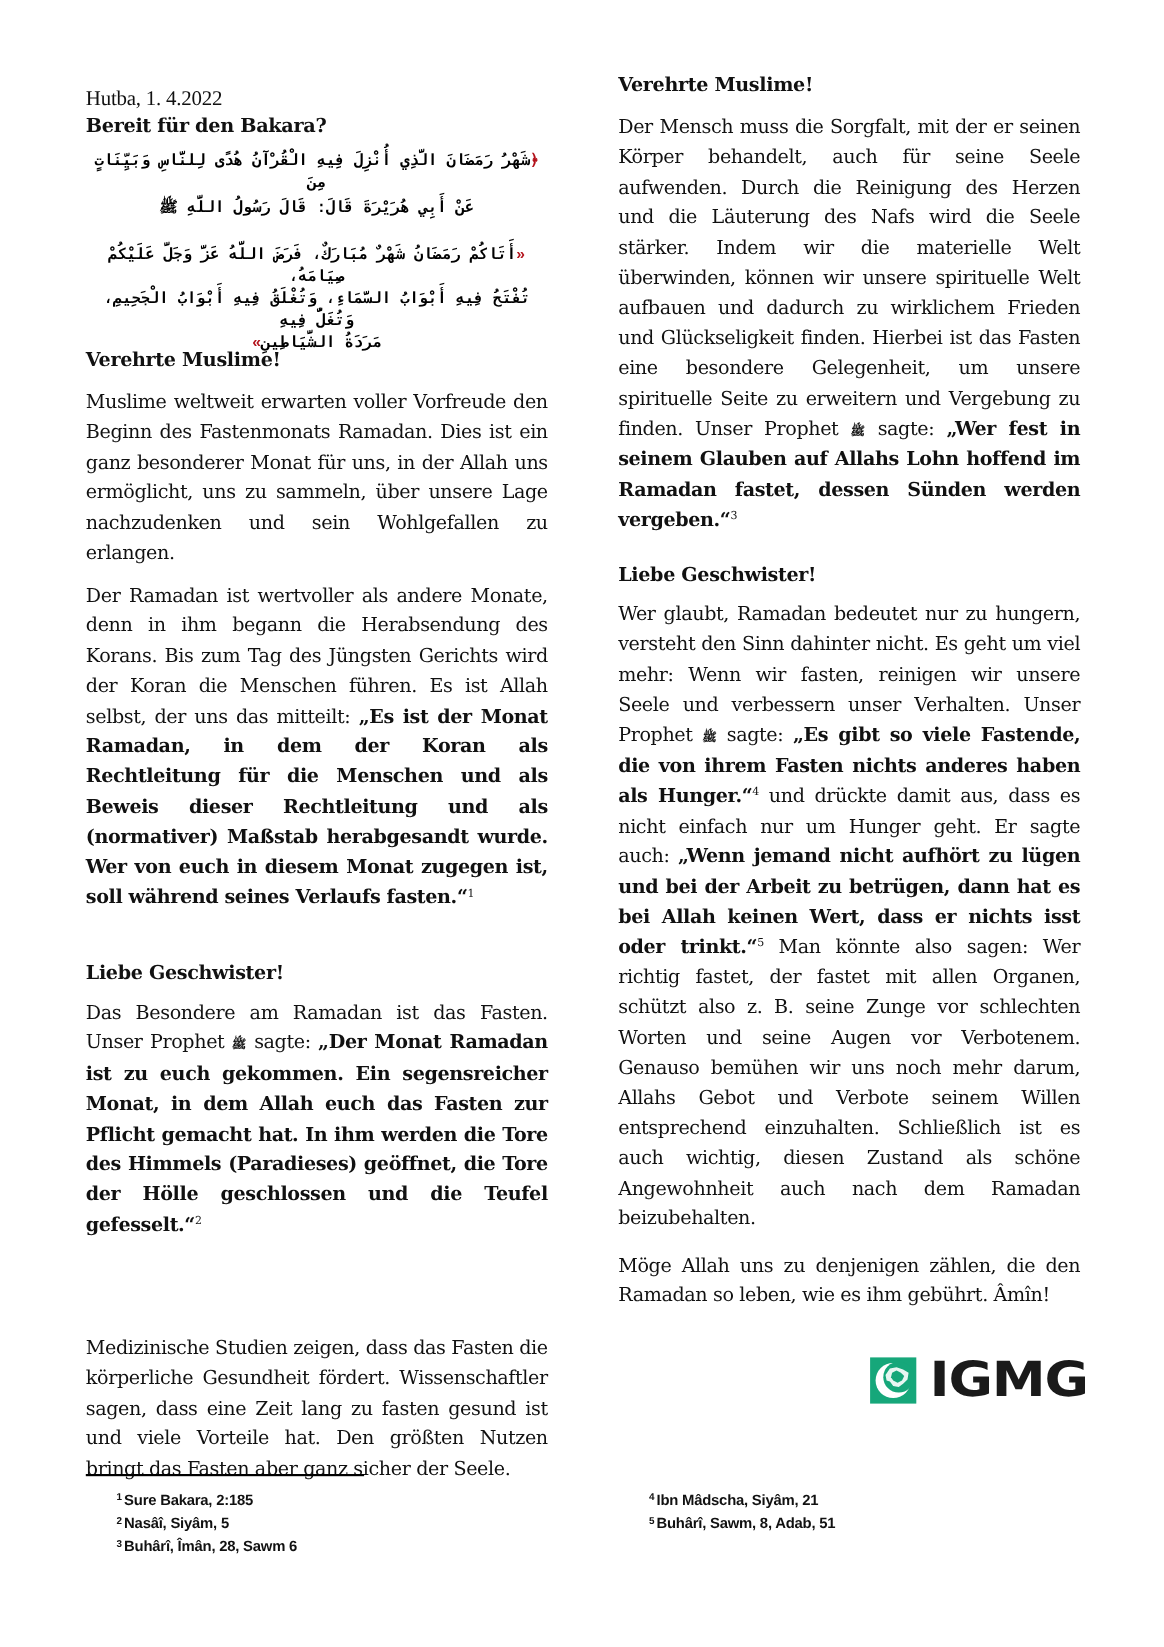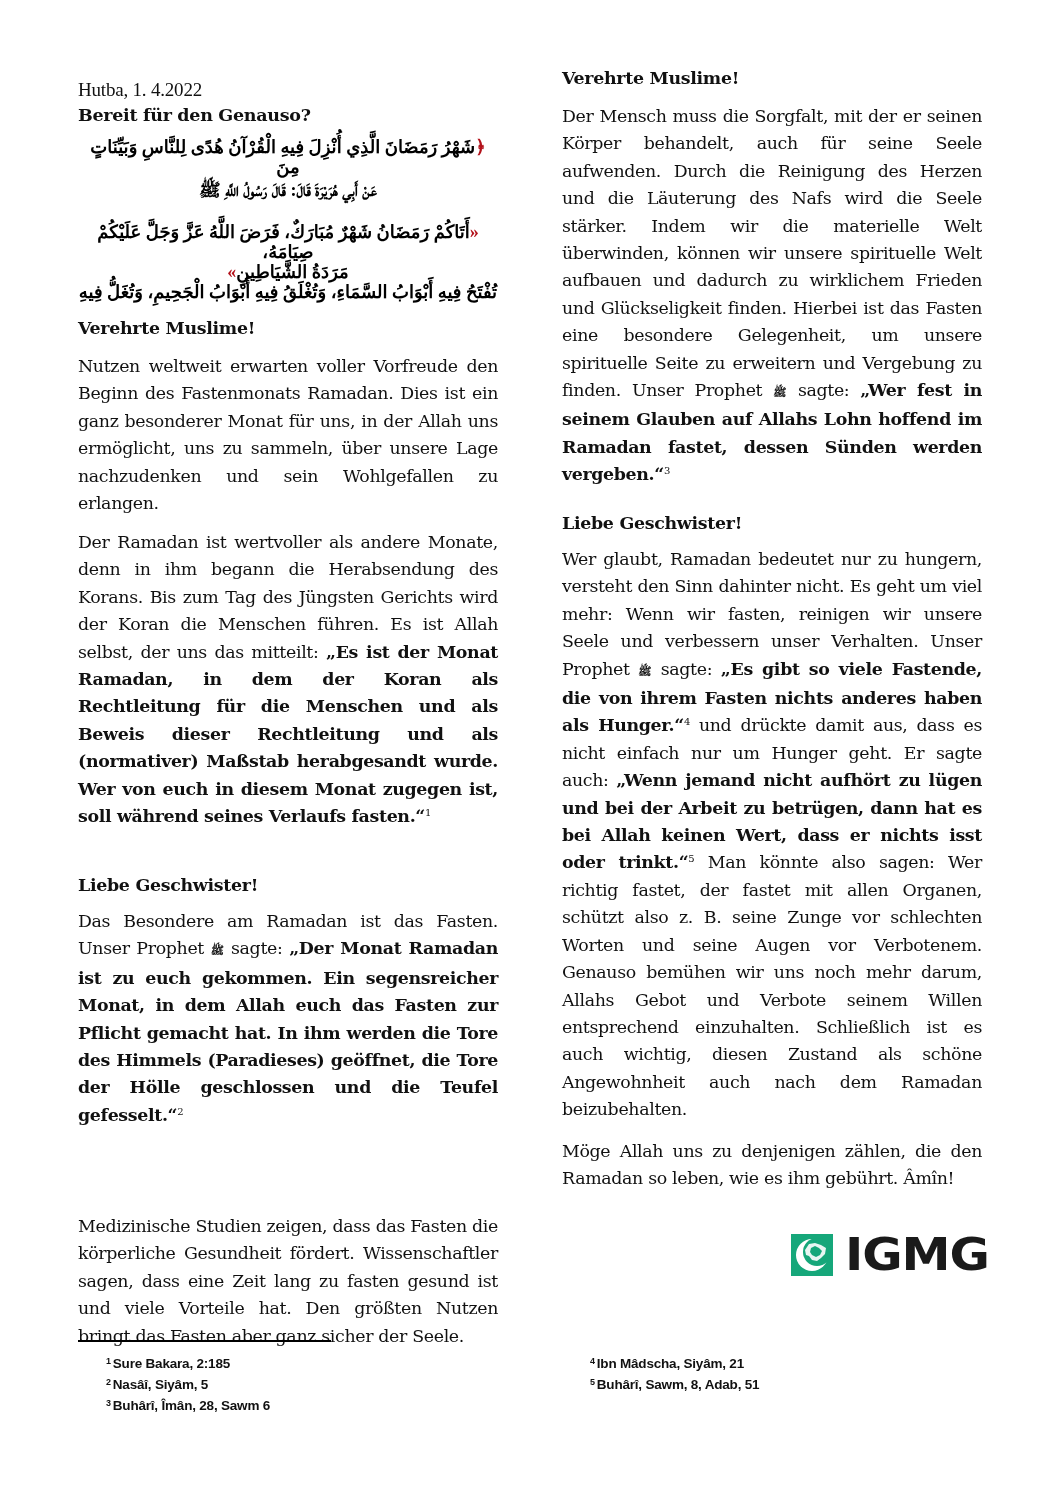--- a/index.html
+++ b/index.html
@@ -5,53 +5,53 @@
   html, body { margin: 0; padding: 0; background: #ffffff; }
   body { width: 1058px; height: 1497px; position: relative; overflow: hidden;
          font-family: "DejaVu Serif", "Liberation Serif", serif; color: #111; }
   .col { position: absolute; top: 0; }
   .col-left { left: 78px; width: 420px; }
   .col-right { left: 562px; width: 420px; }
   .txt { font-size: 17.4px; line-height: 27.4px; text-align: justify; margin: 0; letter-spacing: -0.35px; }
   .date { position: absolute; top: 78px; left: 0; font-size: 19px; line-height: 24px; font-family: "Liberation Serif", serif; letter-spacing: -0.2px; }
   .title { position: absolute; top: 103px; left: 0; font-size: 17.5px; font-weight: bold; line-height: 24px; letter-spacing: -0.3px; }
   .arabic { position: absolute; left: 0; width: 420px; direction: rtl; text-align: center;
-            font-family: Liberation Serif, serif; font-weight: bold; font-size: 18px; line-height: 20px; color: #000; }
+            font-family: Liberation Mono, monospace; font-weight: bold; font-size: 14px; line-height: 20px; color: #000; }
   .red { color: #b3121b; }
   .head { position: absolute; left: 0; font-weight: bold; font-size: 17.4px; line-height: 24px; letter-spacing: -0.3px; }
   .para { position: absolute; left: 0; width: 420px; }
   b { font-weight: bold; }
   sup { font-size: 10px; line-height: 0; vertical-align: 6px; }
   .salla { font-family: "DejaVu Sans", sans-serif; font-size: 11px; font-weight: bold; }
   .fn-rule { position: absolute; top: 1340px; left: 78px; width: 253px; height: 2px; background: #000; }
   .footnotes { position: absolute; font-family: Liberation Sans, sans-serif; font-size: 13.5px; line-height: 18px; font-weight: bold; letter-spacing: -0.2px; margin-left: 28px; }
   .footnotes .sup { font-size: 9px; vertical-align: 4px; margin-right: 2px; }
   .logo { position: absolute; top: 1234px; left: 791px; height: 42px; display: flex; align-items: center; }
   .logo-mark { width: 42px; height: 42px; background: #16a77a; position: relative; overflow: hidden; }
   .logo-text { margin-left: 12px; font-family: "DejaVu Sans", sans-serif; font-weight: bold; font-size: 44px; line-height: 42px; letter-spacing: -1px; color: #1a1a1a; transform: scaleX(1.12); transform-origin: left center; }
 </style>
 </head>
 <body>
 
 <div class="col col-left">
   <div class="date">Hutba, 1. 4.2022</div>
-  <div class="title">Bereit für den Genauso?</div>
+  <div class="title">Bereit für den Bakara?</div>
 
   <div class="arabic" style="top:137px;">
     <div><span class="red">﴿</span><span>شَهْرُ رَمَضَانَ الَّذِي أُنْزِلَ فِيهِ الْقُرْآنُ هُدًى لِلنَّاسِ وَبَيِّنَاتٍ مِنَ</span></div>
   </div>
   <div class="arabic" style="top:180px;">عَنْ أَبِي هُرَيْرَةَ قَالَ: قَالَ رَسُولُ اللَّهِ ﷺ</div>
   <div class="arabic" style="top:222px;">
     <div><span class="red">«</span><span>أَتَاكُمْ رَمَضَانُ شَهْرٌ مُبَارَكٌ، فَرَضَ اللَّهُ عَزَّ وَجَلَّ عَلَيْكُمْ صِيَامَهُ،</span></div>
+    <div>تُفْتَحُ فِيهِ أَبْوَابُ السَّمَاءِ، وَتُغْلَقُ فِيهِ أَبْوَابُ الْجَحِيمِ، وَتُغَلُّ فِيهِ</div>
     <div><span>مَرَدَةُ الشَّيَاطِينِ</span><span class="red">»</span></div>
-    <div>تُفْتَحُ فِيهِ أَبْوَابُ السَّمَاءِ، وَتُغْلَقُ فِيهِ أَبْوَابُ الْجَحِيمِ، وَتُغَلُّ فِيهِ</div>
   </div>
 
   <div class="head" style="top:316px;">Verehrte Muslime!</div>
-  <p class="txt para" style="top:353px;">Nutzen weltweit erwarten voller Vorfreude den Beginn des Fastenmonats Ramadan. Dies ist ein ganz besonderer Monat für uns, in der Allah uns ermöglicht, uns zu sammeln, über unsere Lage nachzudenken und sein Wohlgefallen zu erlangen.</p>
+  <p class="txt para" style="top:353px;">Muslime weltweit erwarten voller Vorfreude den Beginn des Fastenmonats Ramadan. Dies ist ein ganz besonderer Monat für uns, in der Allah uns ermöglicht, uns zu sammeln, über unsere Lage nachzudenken und sein Wohlgefallen zu erlangen.</p>
 
   <p class="txt para" style="top:529px;"><span>Der Ramadan ist wertvoller als andere Monate, denn in ihm begann die Herabsendung des Korans. Bis zum Tag des Jüngsten Gerichts wird der Koran die Menschen führen. Es ist Allah selbst, der uns das mitteilt: </span><b>„Es ist der Monat Ramadan, in dem der Koran als Rechtleitung für die Menschen und als Beweis dieser Rechtleitung und als (normativer) Maßstab herabgesandt wurde. Wer von euch in diesem Monat zugegen ist, soll während seines Verlaufs fasten.“</b><sup>1</sup></p>
 
   <div class="head" style="top:873px;">Liebe Geschwister!</div>
   <p class="txt para" style="top:908px;"><span>Das Besondere am Ramadan ist das Fasten. Unser Prophet </span><span class="salla">ﷺ</span><span> sagte: </span><b>„Der Monat Ramadan ist zu euch gekommen. Ein segensreicher Monat, in dem Allah euch das Fasten zur Pflicht gemacht hat. In ihm werden die Tore des Himmels (Paradieses) geöffnet, die Tore der Hölle geschlossen und die Teufel gefesselt.“</b><sup>2</sup></p>
 
   <p class="txt para" style="top:1213px;">Medizinische Studien zeigen, dass das Fasten die körperliche Gesundheit fördert. Wissenschaftler sagen, dass eine Zeit lang zu fasten gesund ist und viele Vorteile hat. Den größten Nutzen bringt das Fasten aber ganz sicher der Seele.</p>
 </div>
 
 <div class="fn-rule"></div>

